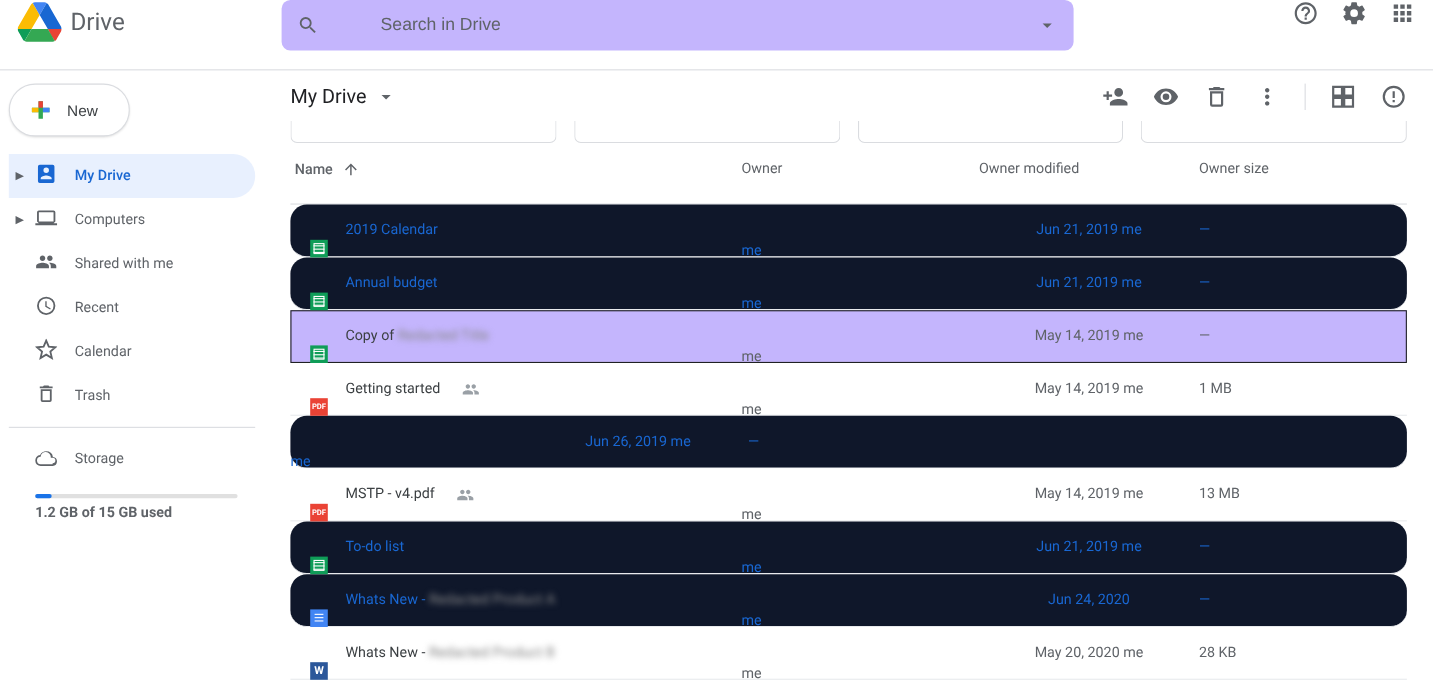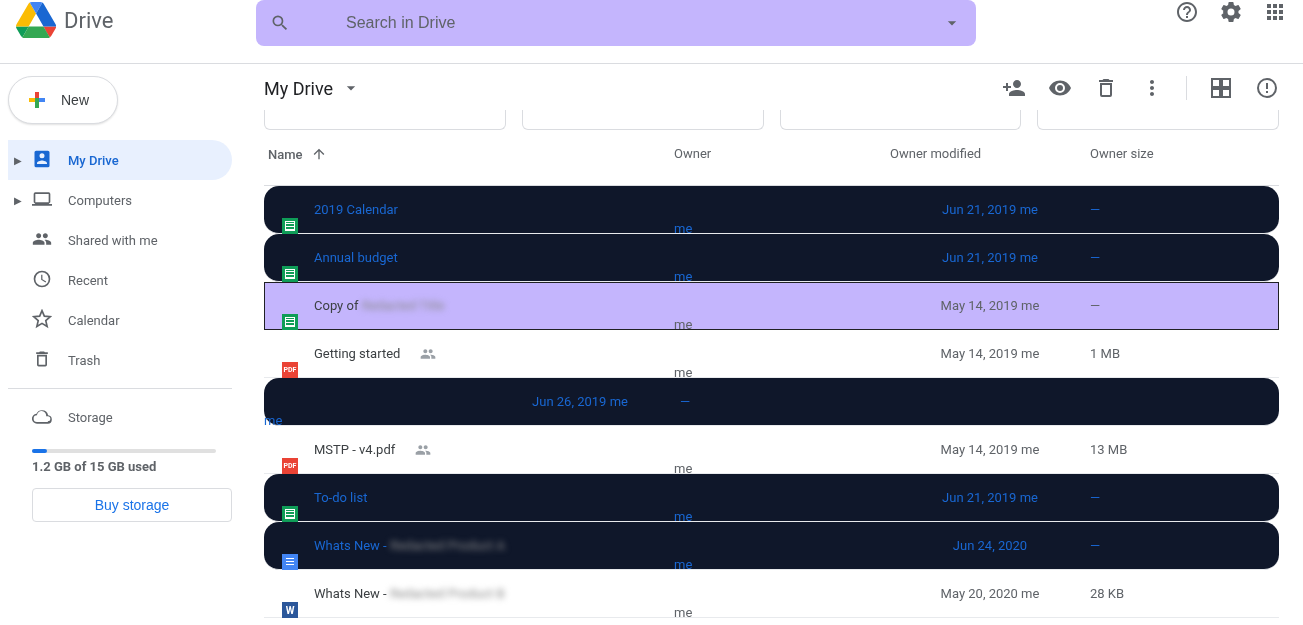--- a/index.html
+++ b/index.html
@@ -160,21 +160,20 @@
       <svg viewBox="0 0 24 24">
           <path d="M19.35 10.04A7.49 7.49 0 0012 4a7.5 7.5 0 00-6.65 4.04A5.994 5.994 0 000 14a6 6 0 006 6h13a5 5 0 005-5 4.98 4.98 0 00-4.65-4.96zM19 18H6a4 4 0 010-8h.71A5.5 5.5 0 0117 10h2a3 3 0 010 6z" fill="none"></path>
           <path d="M19.35 10.04A7.49 7.49 0 0012 4a7.5 7.5 0 00-6.65 4.04A5.994 5.994 0 006 20h13a5 5 0 00.35-9.96zM19 18H6a4 4 0 01-.07-8A5.5 5.5 0 0117 10.5V11h2a3 3 0 010 6z"></path>
         </svg>
       <span>Storage</span>
     </div>
     <div class="storage-bar">
         <div class="storage-bar-fill" id="storage-fill" style="width: 8%;"></div>
       </div>
     <div class="storage-text">1.2 GB of 15 GB used</div>
-    <button class="buy-btn">Buy storage</button>
   </div>
 
   <div class="main">
     <div class="topbar">
       <div class="breadcrumb">
         <span>My Drive</span>
         <svg width="20" height="20" viewBox="0 0 24 24" fill="#5f6368">
             <path d="M7 10l5 5 5-5z"></path>
           </svg>
       </div>

